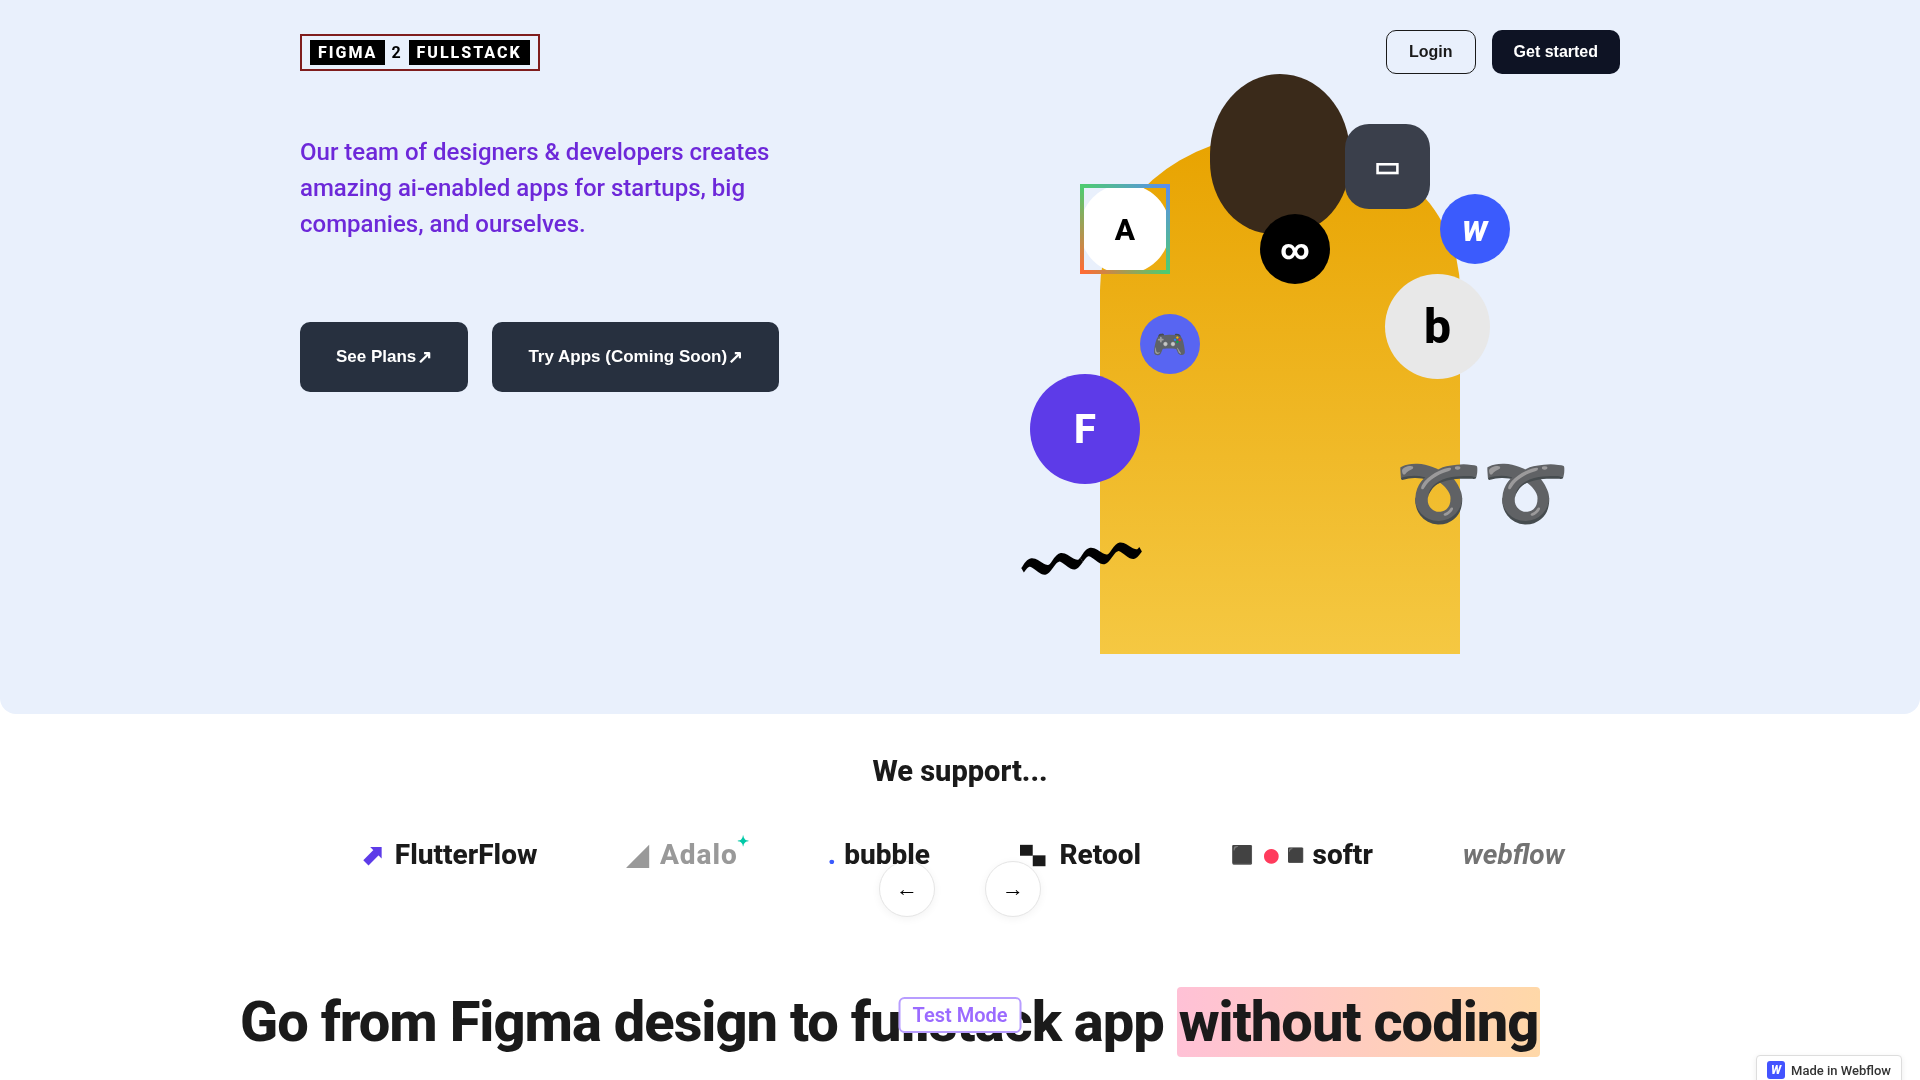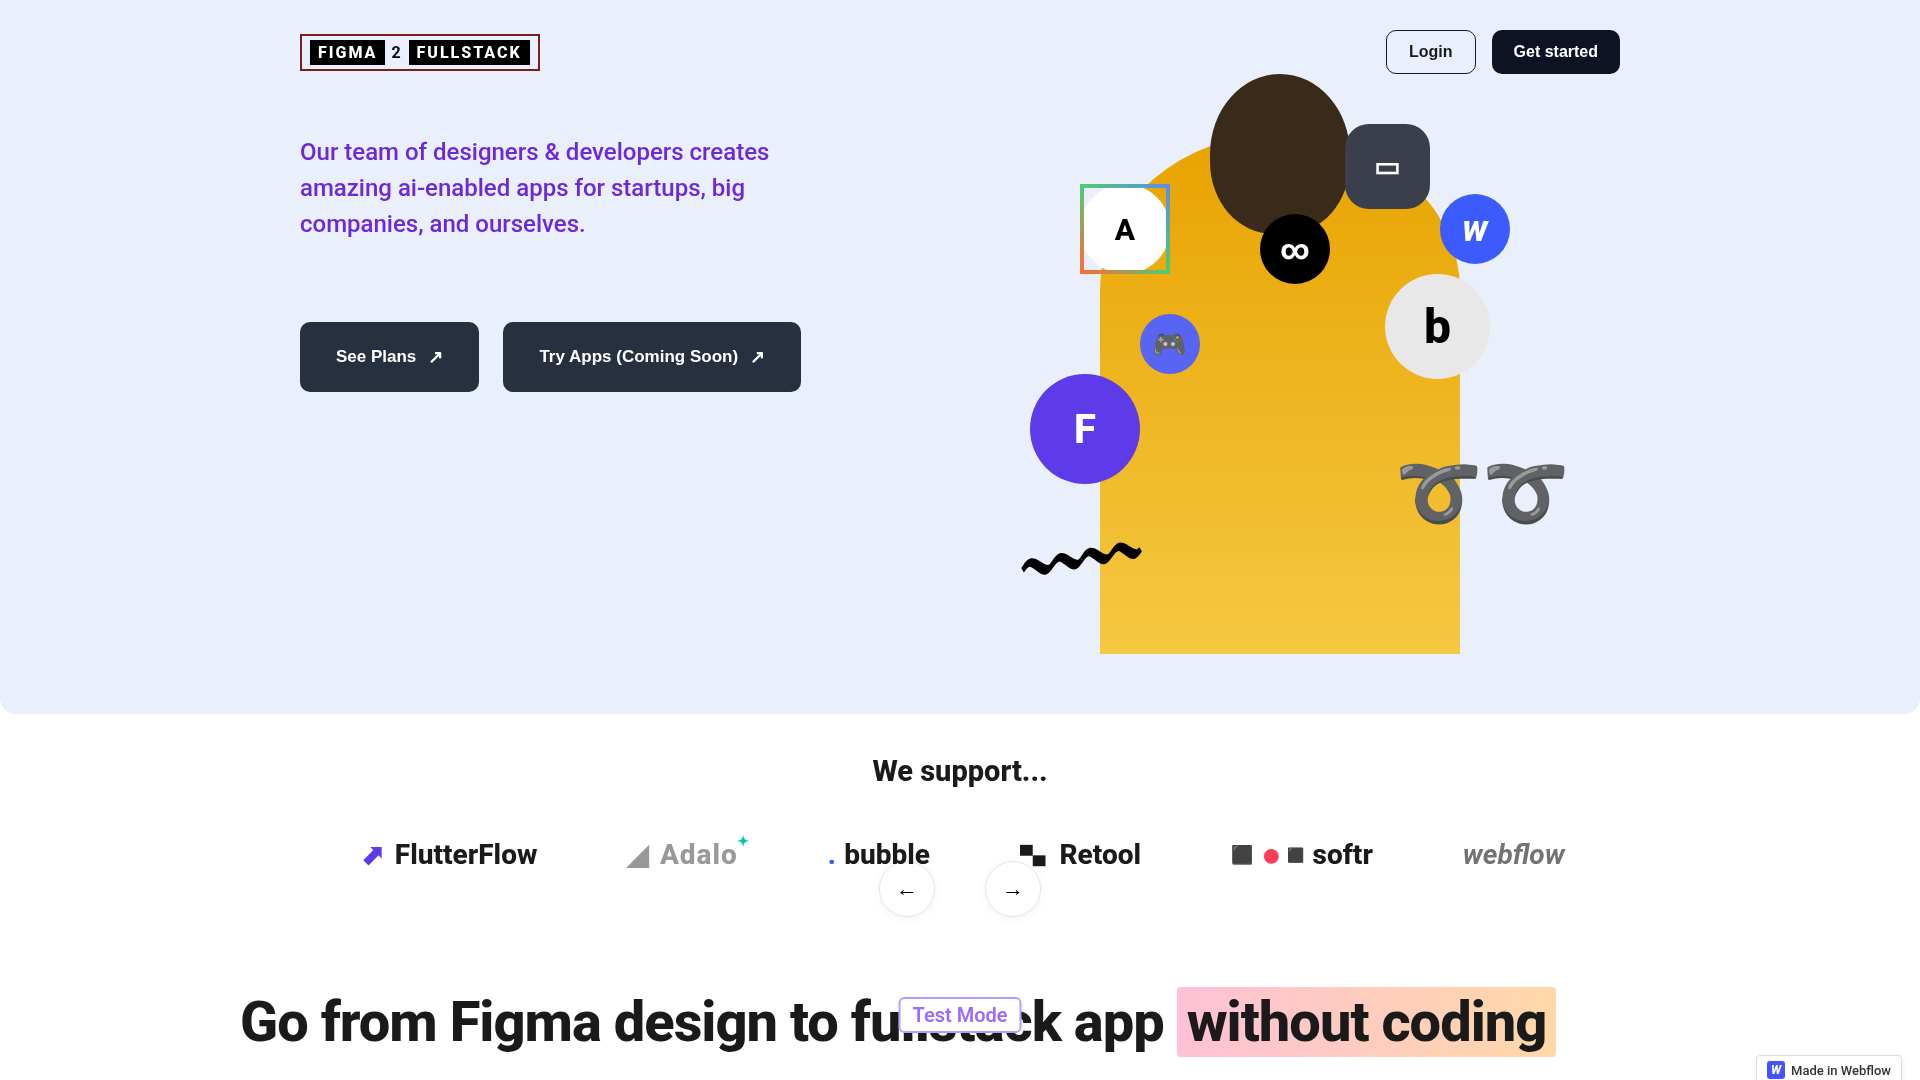--- a/index.html
+++ b/index.html
@@ -105,21 +105,21 @@
     background: #27303f;
     border: none;
     color: #fff;
     padding: 24px 36px;
     font-size: 17px;
     font-weight: 600;
     border-radius: 10px;
     cursor: pointer;
     display: flex;
     align-items: center;
-    gap: 12px;
+    gap: 1px;
   }
   .arrow-icon {
     display: inline-block;
     font-size: 18px;
   }
   .hero-right {
     flex: 1;
     position: relative;
     display: flex;
     justify-content: center;
@@ -235,21 +235,21 @@
     position: relative;
   }
   .bottom-heading {
     font-size: 56px;
     font-weight: 800;
     color: #1a1a1a;
     letter-spacing: -1px;
   }
   .highlight-gradient {
     background: linear-gradient(90deg, #ffc1d6 0%, #ffd8a8 100%);
-    padding: 2px 10px;
+    padding: 2px 2px;
     border-radius: 4px;
     display: inline-block;
   }
   .test-mode {
     position: absolute;
     top: 60px;
     left: 50%;
     transform: translateX(-50%);
     background: #fff;
     border: 2px solid #b89dff;

